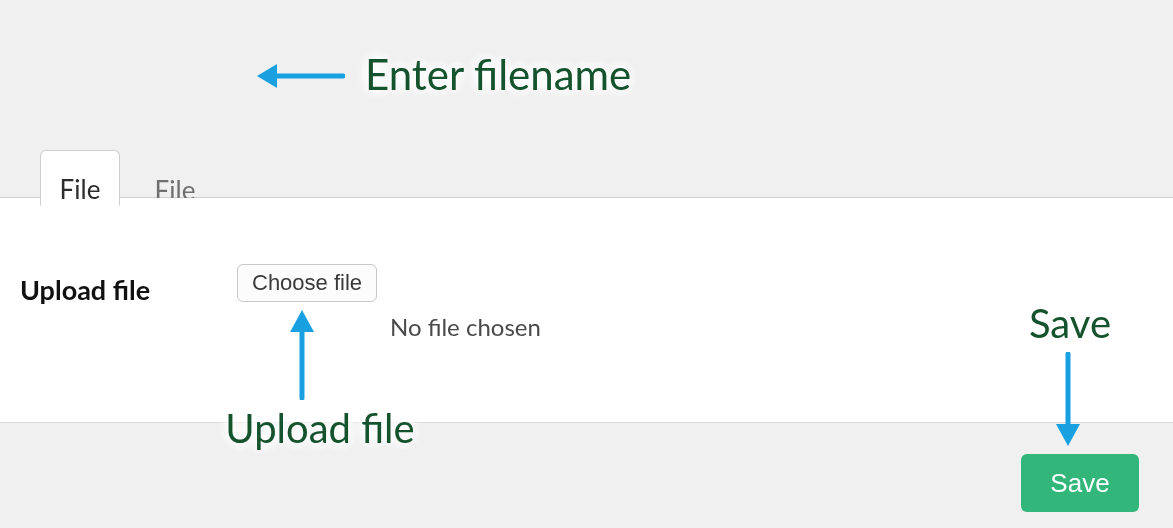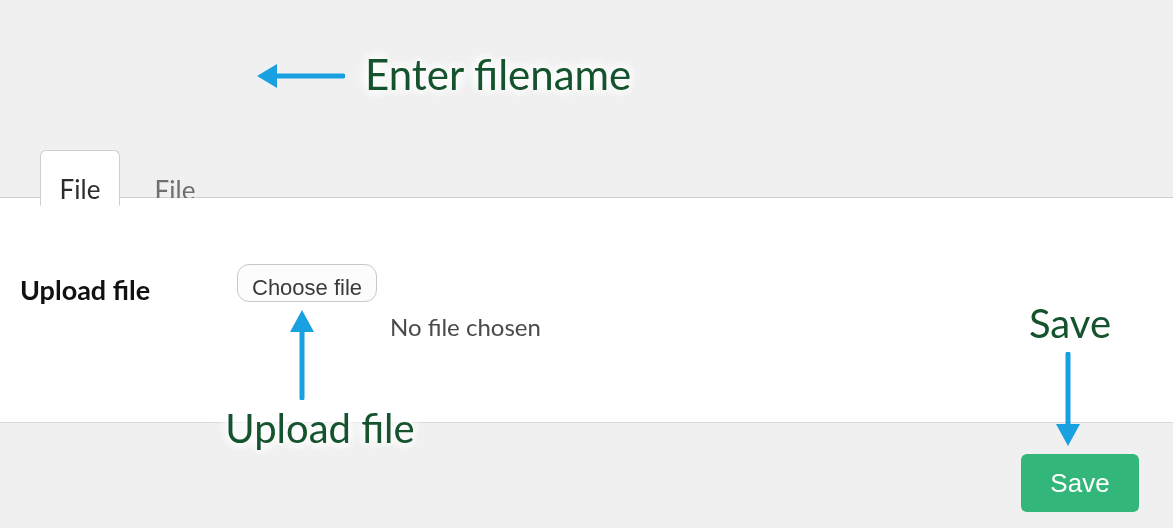--- a/index.html
+++ b/index.html
@@ -98,24 +98,24 @@
   .choose-file-btn {
     position: absolute;
     left: 237px;
     top: 264px;
     height: 38px;
     padding: 0 14px;
     font-size: 22px;
     color: #3a3a3a;
     background: #fcfcfc;
     border: 1px solid #c8c8c8;
-    border-radius: 12px;
+    border-radius: 6px;
     cursor: pointer;
     display: flex;
-    align-items: flex-end;
+    align-items: center;
   }
 
   .no-file {
     position: absolute;
     left: 390px;
     top: 268px;
     font-size: 24px;
     color: #4a4a4a;
     margin-top: 44px;
   }

